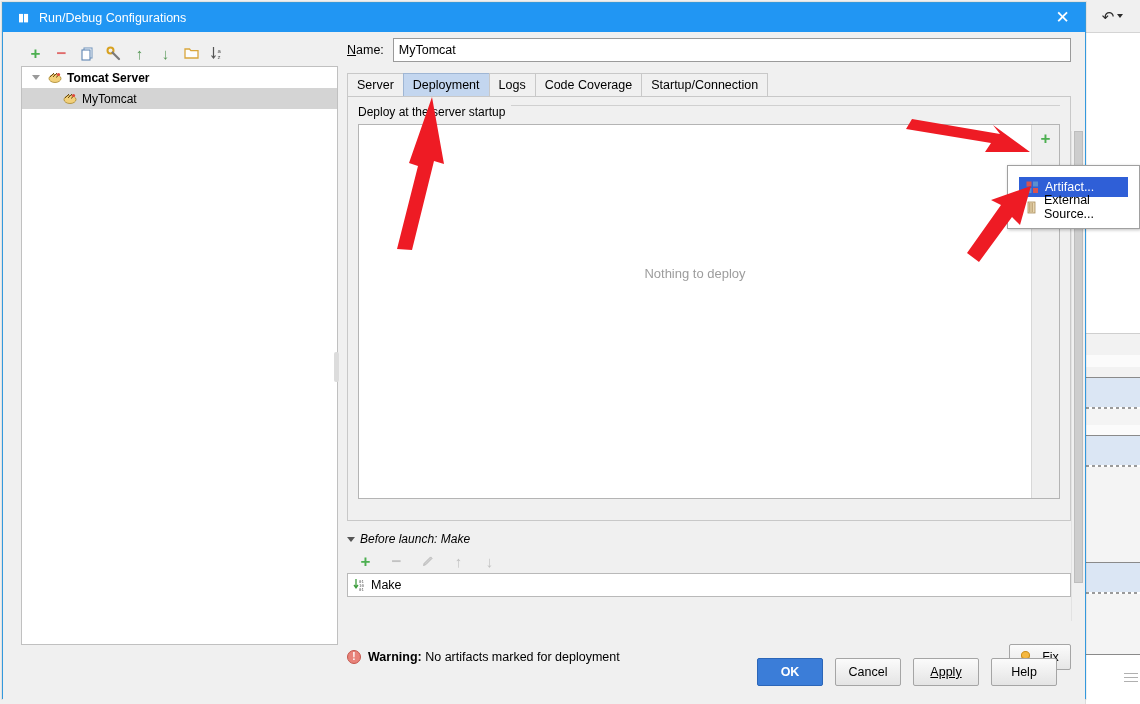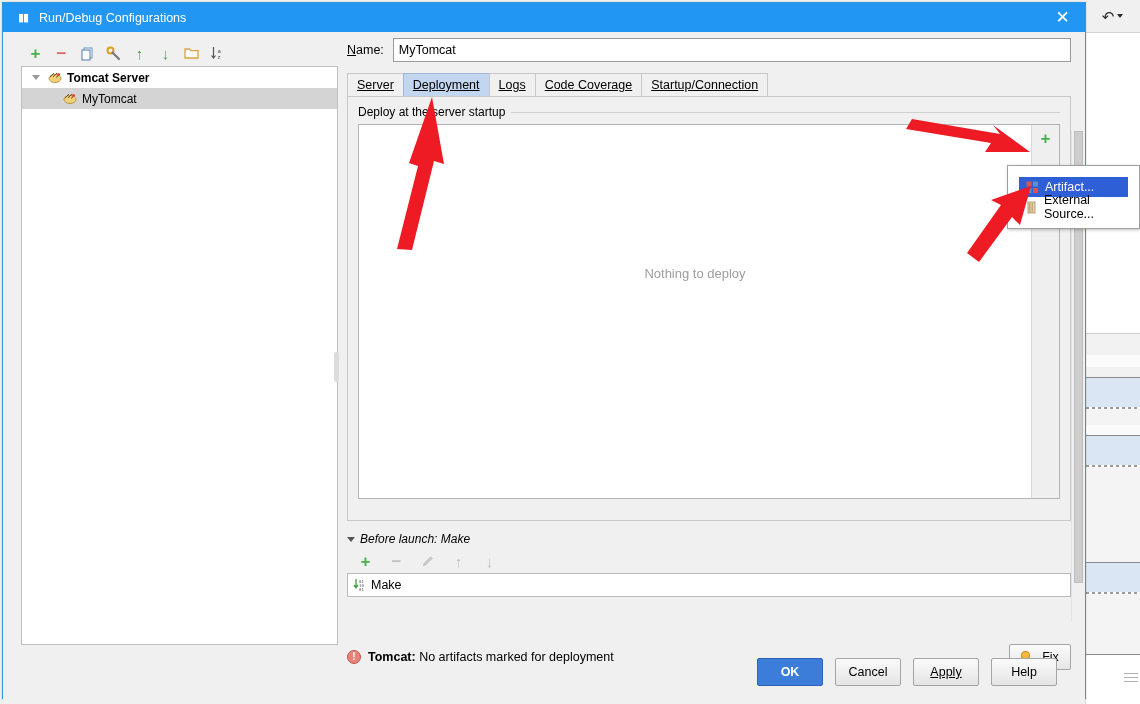--- a/index.html
+++ b/index.html
@@ -138,36 +138,35 @@
 
   .tabs { display: flex; align-items: flex-end; height: 24px; }
   .tab {
     height: 23px; padding: 0 9px;
     display: flex; align-items: center;
     font-size: 12.5px; color: #000;
     background: #f0f0f0;
     border: 1px solid #c8c8c8;
     border-bottom: none;
     margin-right: -1px;
-    text-decoration: underline;
   }
   .tab.active {
     background: #c3d6ef;
     border-color: #9fb6d4;
   }
 
   .tab-panel {
     position: relative;
     height: 425px;
     border: 1px solid #c8c8c8;
     background: #f0f0f0;
     padding: 8px 10px 10px 10px;
   }
   .group-label-row {
-    display: flex; align-items: center; gap: 6px;
+    display: flex; align-items: flex-start; gap: 6px;
     font-size: 12px; color: #000; margin-bottom: 5px;
   }
   .group-line { flex: 1; height: 1px; background: #d0d0d0; }
 
   .deploy-area {
     display: flex; height: 375px;
     border: 1px solid #b4b4b4; background: #ffffff;
   }
   .deploy-list {
     flex: 1; position: relative; background: #ffffff;
@@ -477,21 +476,21 @@
               </svg>
             </span>
             <span style="font-size:12.5px;text-align:right;">Make</span>
           </div>
         </div>
       </div>
 
       <div class="warn-row">
         <span class="warn-icon">!</span>
         <span class="warn-text">
-          <b>Tomcat:</b>
+          <b>Warning:</b>
           <span>No artifacts marked for deployment</span>
         </span>
         <span class="fix-btn">
           <span class="bulb">
             <span class="bulb-top sq"></span>
               <span class="bulb-base sq"></span>
           </span>
           <span>Fix</span>
         </span>
       </div>

